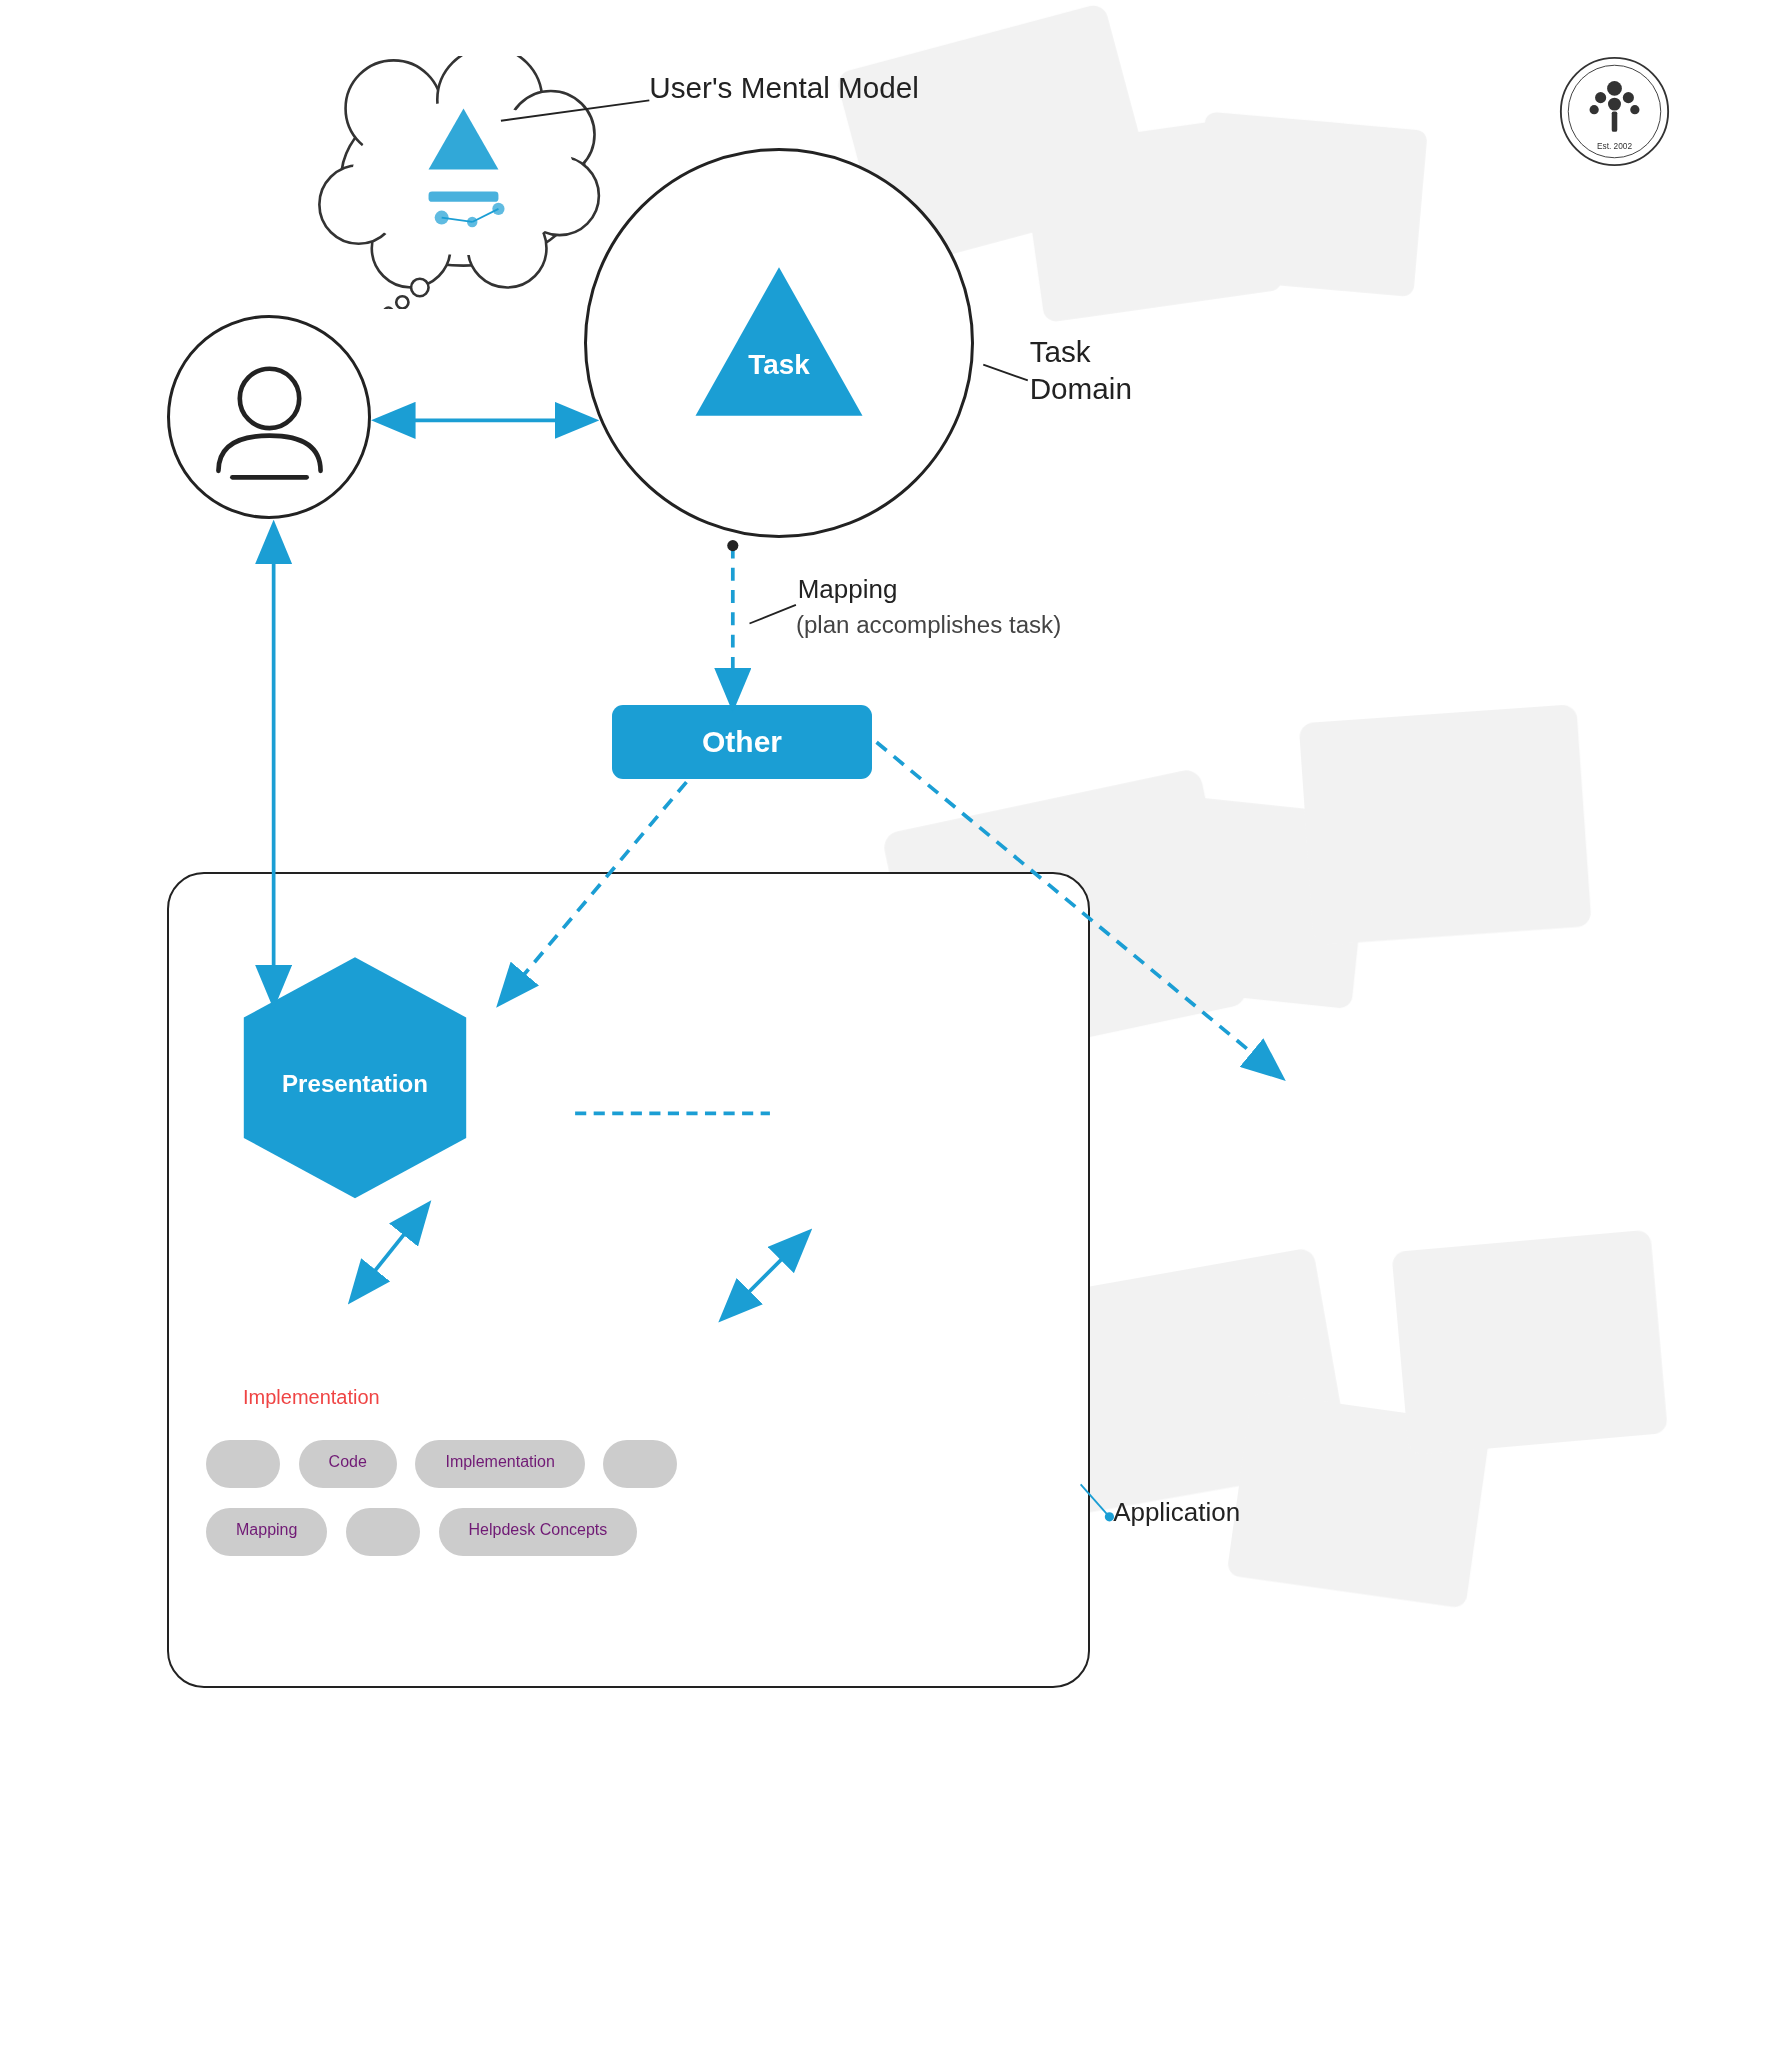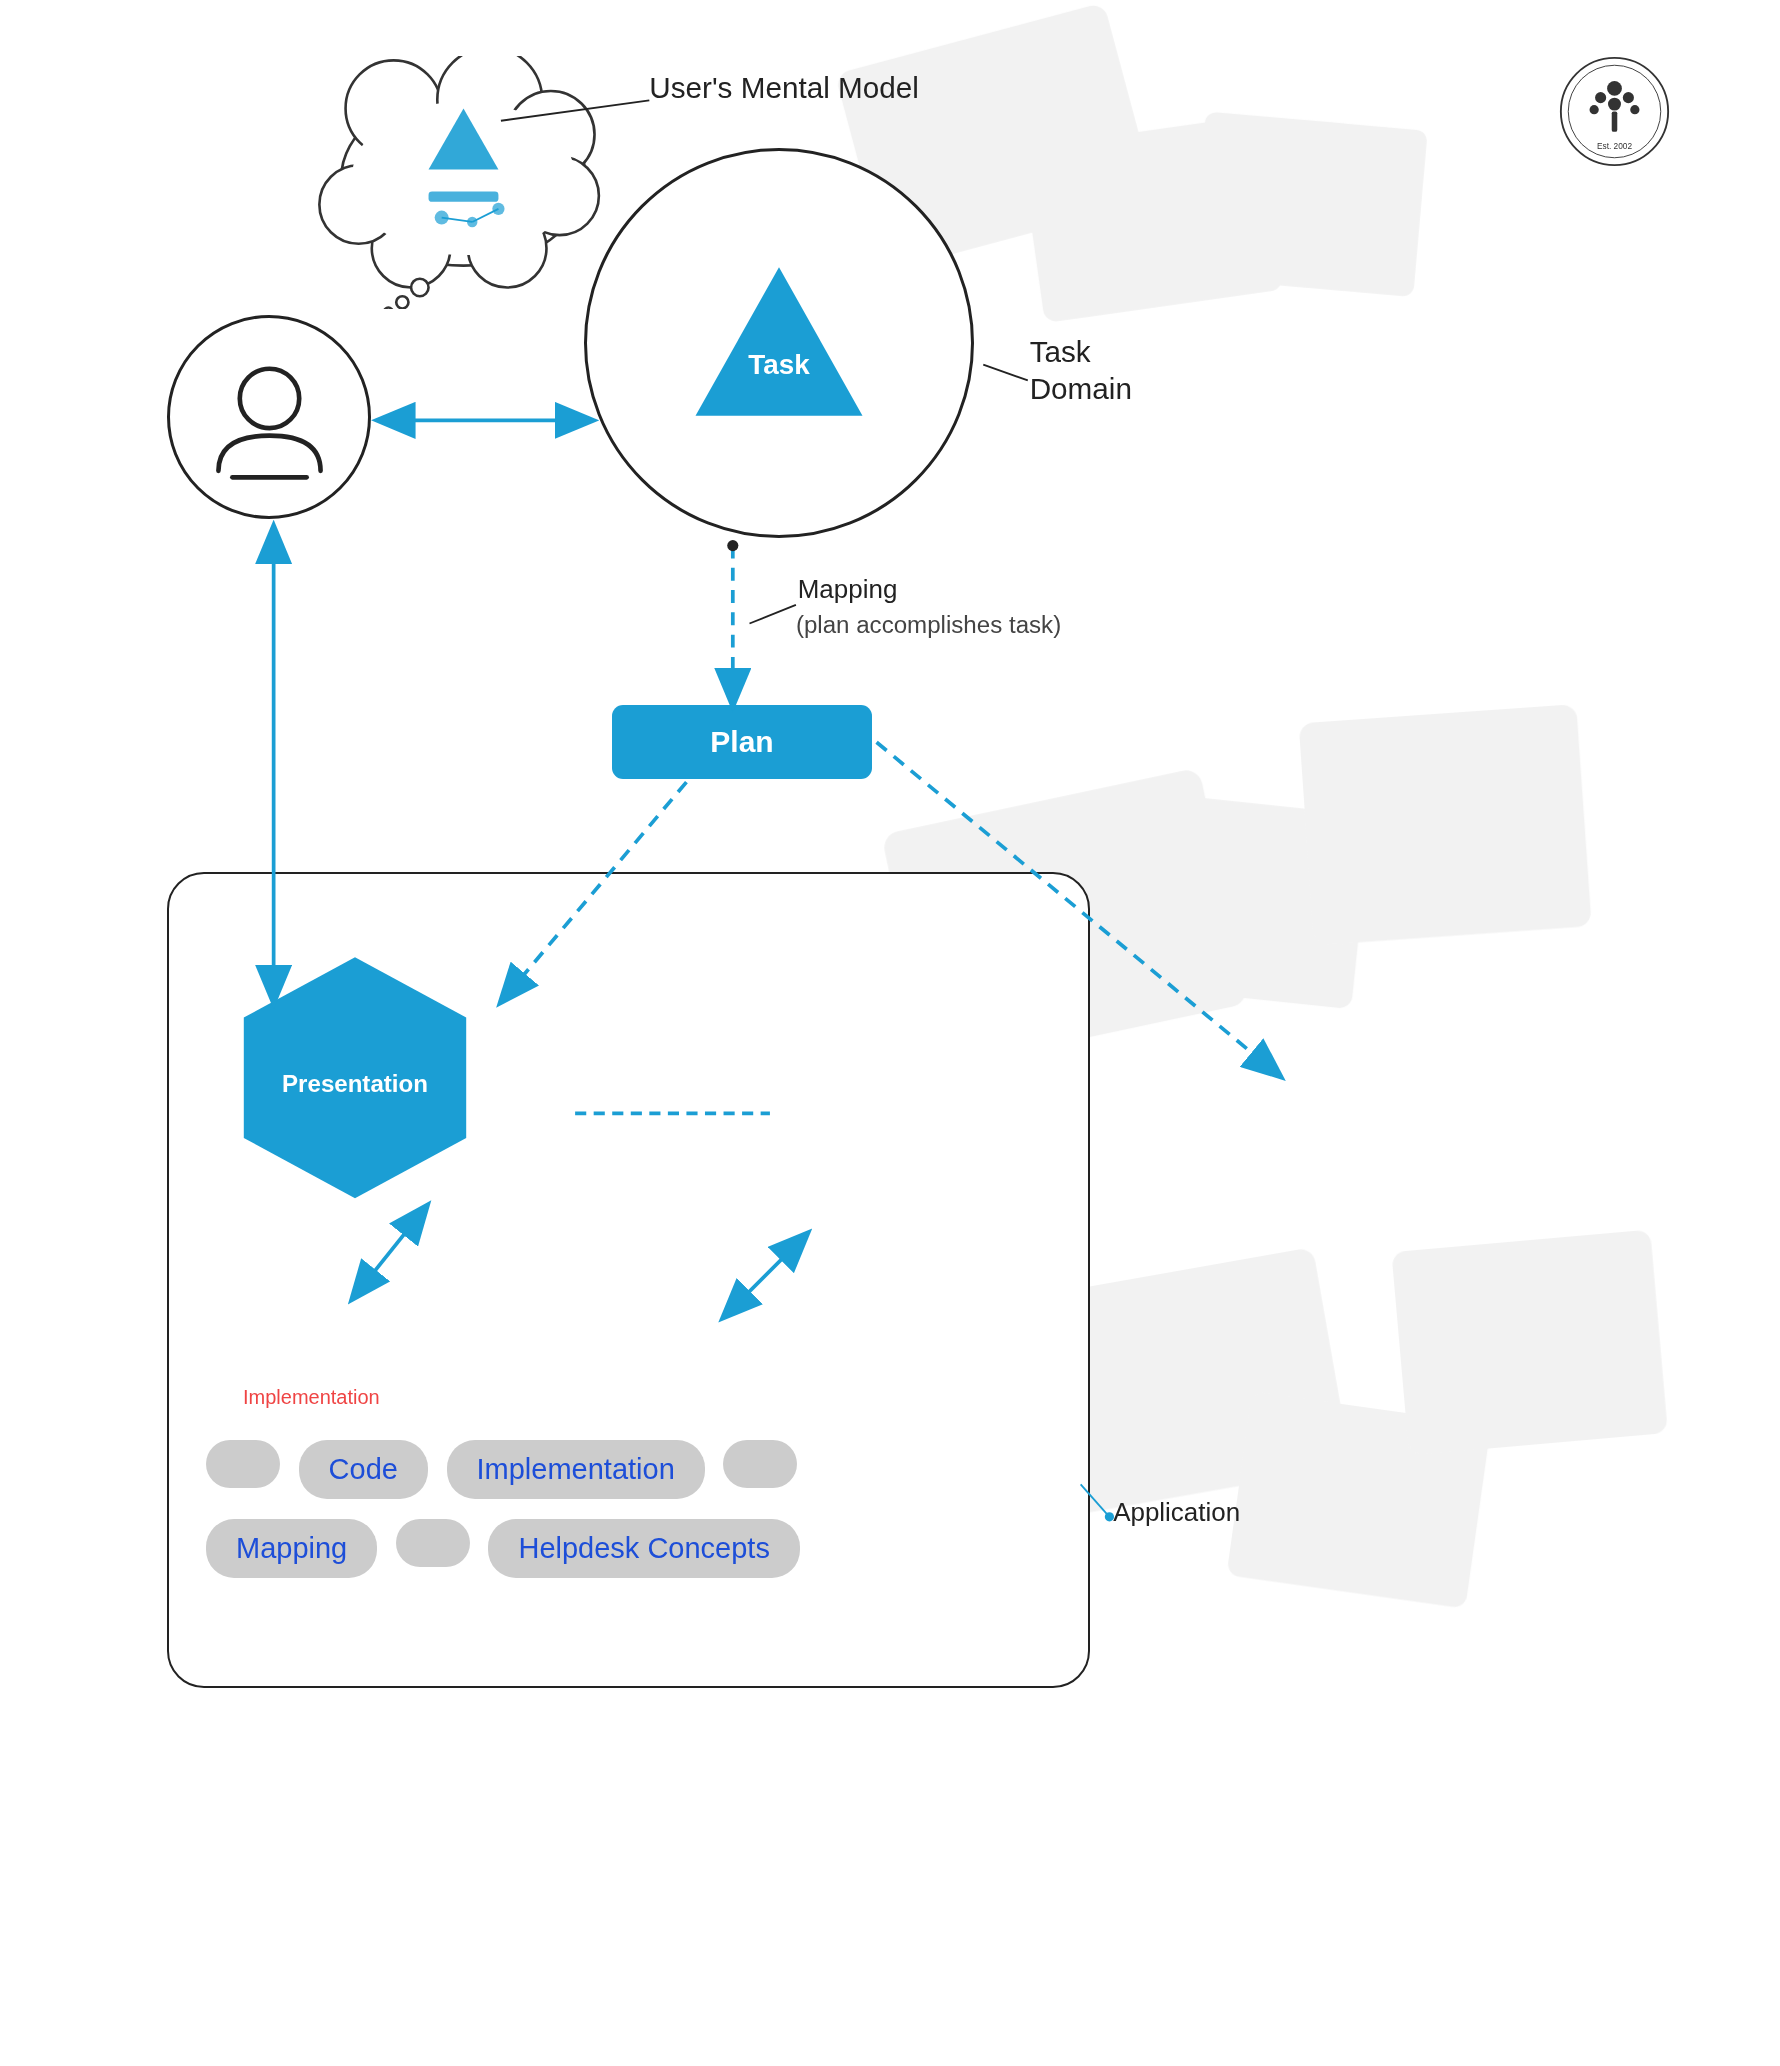--- a/index.html
+++ b/index.html
@@ -123,22 +123,22 @@
     }
     .pill-row {
       display: flex;
       gap: 18.6px;
       margin-bottom: 20.4px;
     }
     .pill {
       background: #ccc;
       border-radius: 28px;
       padding: 13px 30px;
-      font-size: 29px;
-      color: #1d4ed8;
+      font-size: 16px;
+      color: #701a75;
       white-space: nowrap;
     }
     .pill-small {
       background: #ccc;
       border-radius: 28px;
       width: 74px;
       height: 48px;
     }
 
     
@@ -235,21 +235,21 @@
       <div style="position:relative; margin-bottom:0;">
         <svg width="186" height="167" viewBox="0 0 200 180" xmlns="http://www.w3.org/2000/svg">
           <polygon points="100,10 190,170 10,170" fill="#1b9ed4"></polygon>
           <text x="100" y="125" text-anchor="middle" fill="white" font-weight="700" font-size="30" font-family="Arial">Task</text>
         </svg>
       </div>
     </div>
   </div>
 
   <div class="plan-box">
-    <span>Plan</span>
+    <span>Other</span>
   </div>
 
   <div class="application-box">
 
     <div style="position:absolute; top:74px; left:56px;">
       <svg width="260" height="278" viewBox="0 0 280 300" xmlns="http://www.w3.org/2000/svg">
         <polygon points="140,10 260,75 260,205 140,270 20,205 20,75" fill="#1b9ed4"></polygon>
         <text x="140" y="155" text-anchor="middle" fill="white" font-weight="700" font-size="26" font-family="Arial">Presentation</text>
       </svg>
     </div>

